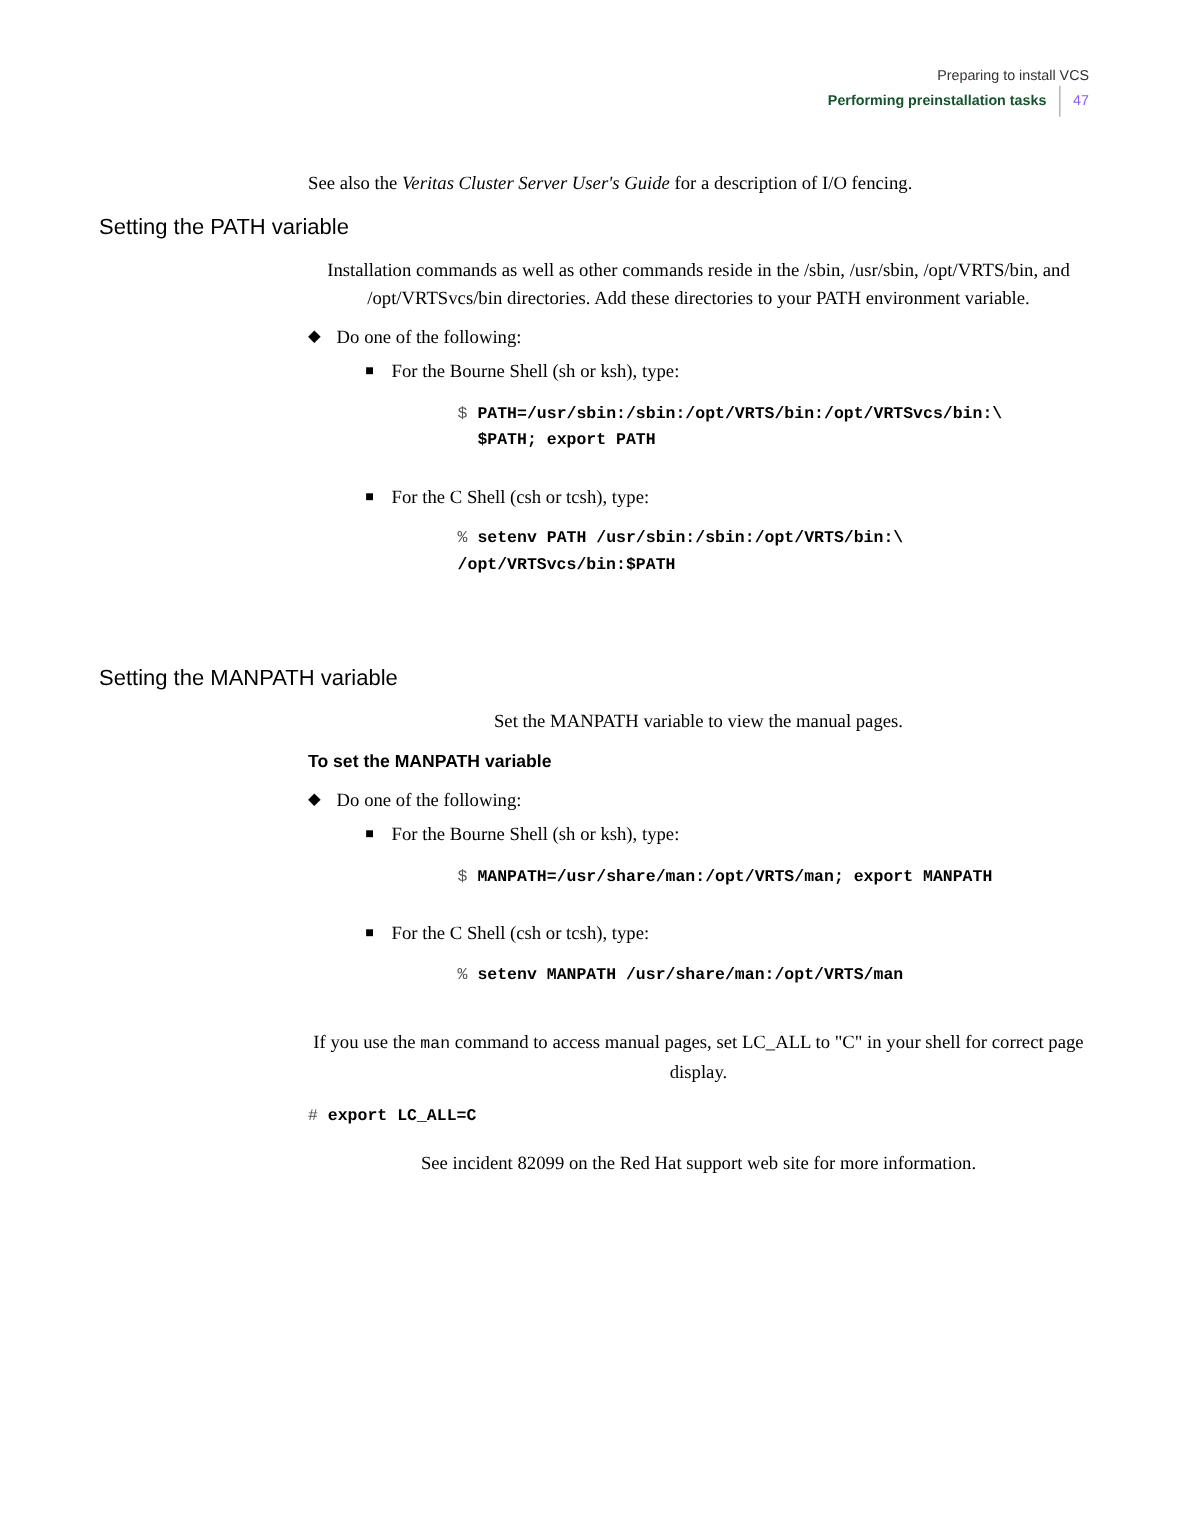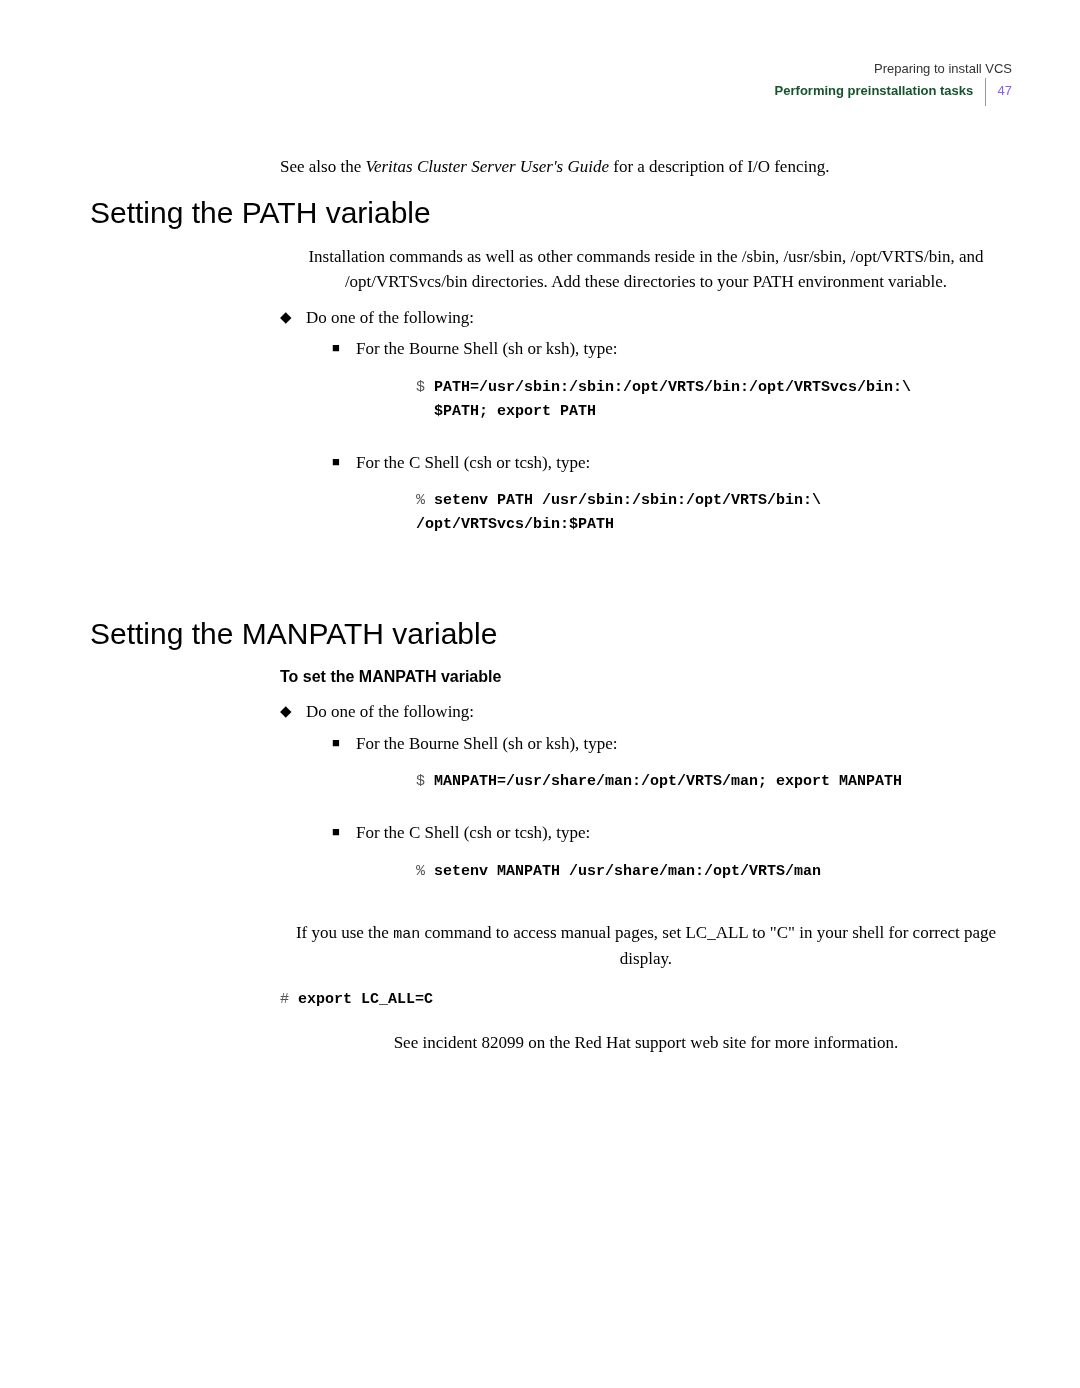--- a/index.html
+++ b/index.html
@@ -6,21 +6,21 @@
     margin: 0;
     padding: 0;
     font-family: Georgia, 'Times New Roman', serif;
     background: #ffffff;
     color: #000000;
     width: 1080px;
     height: 1388px;
     position: relative;
   }
   .page {
-    padding: 60px 68px 40px 90px;
+    padding: 60px 90px 40px 90px;
   }
   .header {
     text-align: right;
     font-family: -apple-system, BlinkMacSystemFont, 'Segoe UI', Arial, sans-serif;
     font-size: 13px;
     line-height: 1.4;
     margin-bottom: 48px;
   }
   .header-line1 {
     color: #333;
@@ -44,21 +44,21 @@
     font-size: 17px;
     line-height: 1.5;
     margin-bottom: 16px;
   }
   em {
     font-style: italic;
   }
   h2.section-title {
     font-family: -apple-system, BlinkMacSystemFont, 'Segoe UI', Arial, sans-serif;
     font-weight: 400;
-    font-size: 30px;
+    font-size: 20px;
     margin: 10px 0 14px 0;
     color: #000;
   }
   .body-text {
     margin-left: 190px;
     font-size: 17px;
     line-height: 1.5;
   }
   .body-text p {
     margin: 0 0 10px 0;
@@ -166,20 +166,21 @@
 
       </div>
     </div>
   </div>
 
   <div class="section-gap"></div>
 
   <h2 class="section-title">Setting the MANPATH variable</h2>
 
   <div class="body-text">
+    <p>Set the MANPATH variable to view the manual pages.</p>
 
     <div class="subhead">To set the MANPATH variable</div>
 
     <div class="bullet-l1">
       <div class="marker">◆</div>
       <div class="content">
         <span>Do one of the following:</span>
 
         <div class="bullet-l2">
           <div class="marker">■</div>

